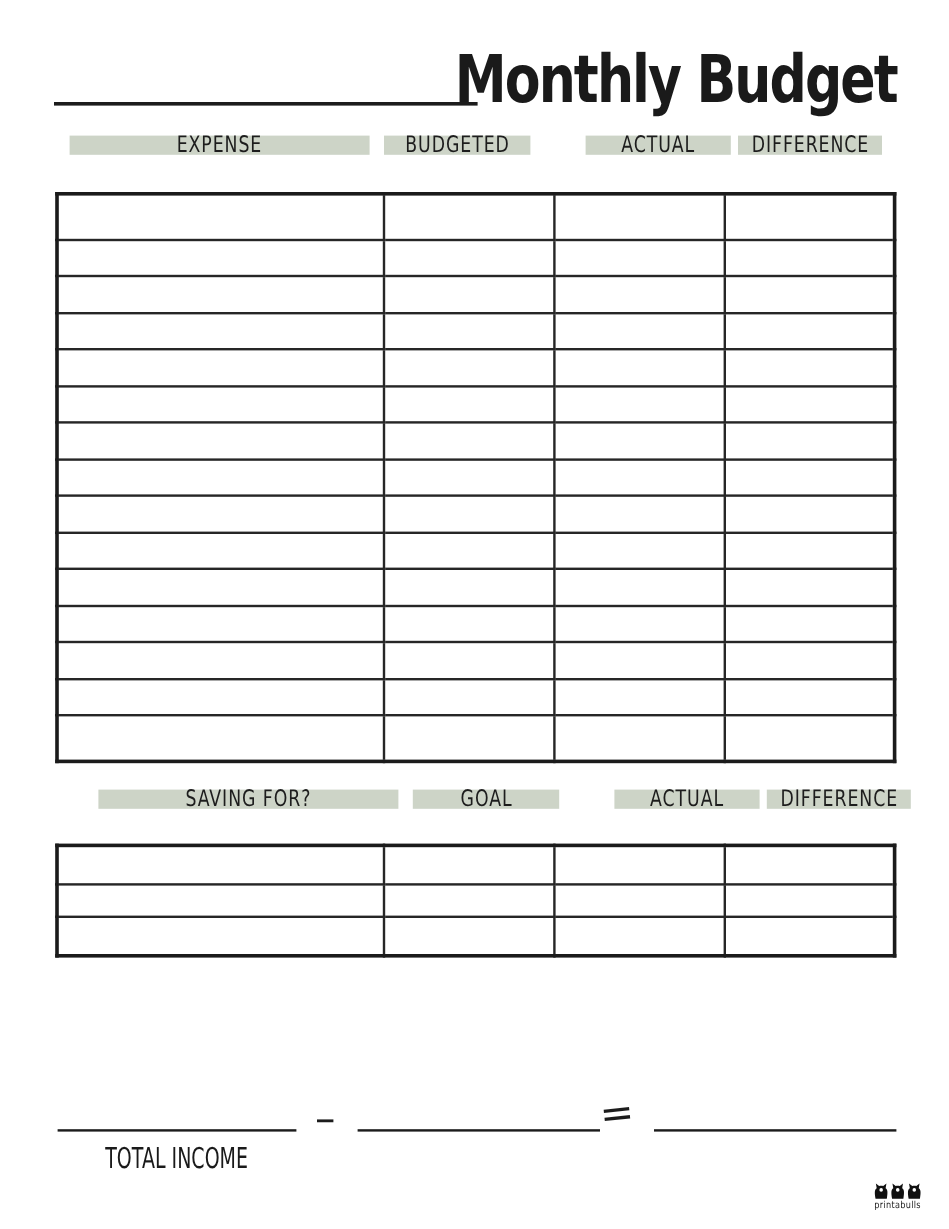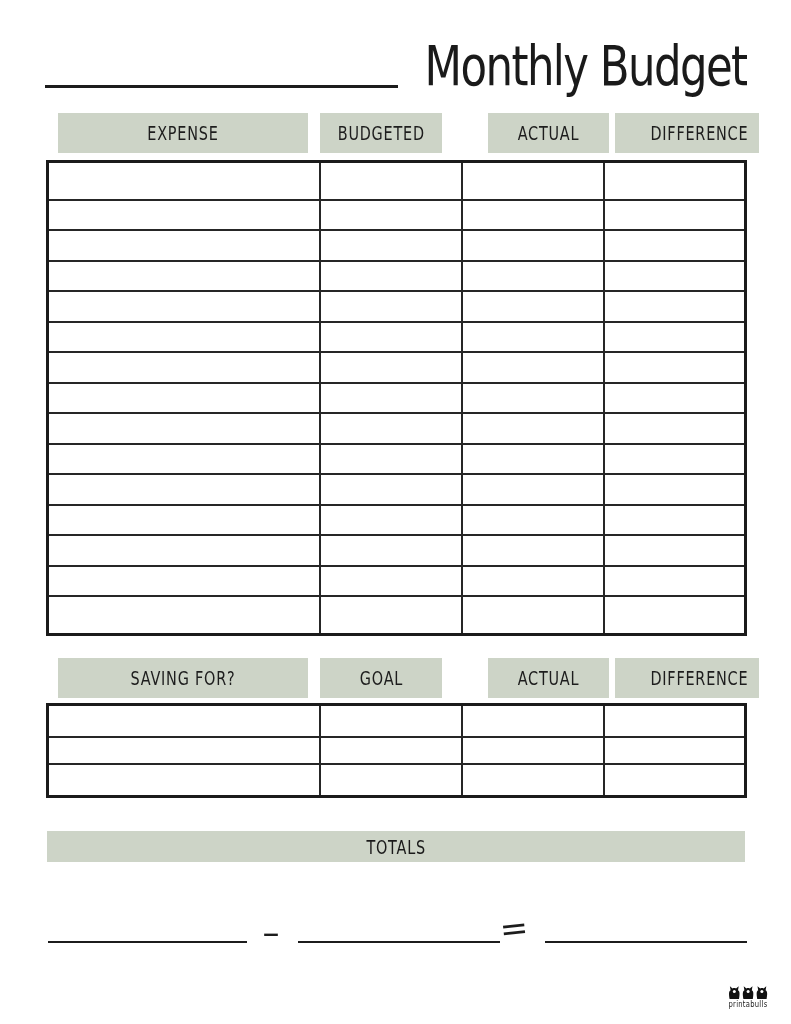--- a/index.html
+++ b/index.html
@@ -2,33 +2,33 @@
 <html><head>
 <meta charset="utf-8">
 <style>
   html,body{margin:0;padding:0;background:#ffffff;}
   .page{position:relative;width:791px;height:1024px;background:#ffffff;overflow:hidden;
         font-family:"DejaVu Sans",sans-serif;color:#1a1a1a;}
   .hand{display:inline-block;transform:scaleX(.76);transform-origin:center;white-space:nowrap;}
 
   
   .name-line{position:absolute;left:45px;top:85px;width:353px;height:0;border-bottom:3px solid #1c1c1c;}
-  .page-title{position:absolute;top:38px;right:44px;margin:0;font-size:55px;font-weight:400;
+  .page-title{position:absolute;top:38px;right:44px;margin:0;font-size:55px;font-weight:700;
               letter-spacing:-2px;line-height:1.05;}
   .page-title .hand{transform:scaleX(.79);transform-origin:right center;}
 
   
-  .band{position:absolute;height:40px;background:#cdd4c7;display:flex;align-items:center;
+  .band{position:absolute;height:16px;background:#cdd4c7;display:flex;align-items:center;
         justify-content:center;font-size:19px;letter-spacing:1px;color:#1d1d1d;}
   .hdr1 .band{top:113px;}
-  .hdr2 .band{top:658px;}
+  .hdr2 .band{top:658px;margin-left:24px;}
   .band.c1{left:58px;width:250px;}
   .band.c2{left:320px;width:122px;}
   .band.c3{left:488px;width:121px;}
-  .band.c4{left:615px;width:120px;padding-left:24px;}
+  .band.c4{left:615px;width:120px;}
 
   
   .grid{position:absolute;left:46px;width:698px;border-collapse:collapse;table-layout:fixed;
         border:3px solid #1b1b1b;}
   .grid td{border:2px solid #262626;padding:0;}
   .grid-main{top:160px;height:476px;}
   .grid-save{top:703px;height:95px;}
 
   
   .totals-bar{position:absolute;left:47px;top:831px;width:698px;height:31px;background:#cdd4c7;
@@ -213,29 +213,27 @@
         </tr>
         <tr>
           <td></td>
           <td></td>
           <td></td>
           <td></td>
         </tr>
       </tbody>
   </table>
 
-  <div class="totals-bar">
-    <span class="hand">TOTALS</span>
-  </div>
 
   <div class="eq-line l1"></div>
   <div class="eq-sign minus">–</div>
   <div class="eq-line l2"></div>
   <div class="eq-sign equals">=</div>
   <div class="eq-line l3"></div>
+  <div class="eq-label income"><span class="hand">TOTAL INCOME</span></div>
 
   <div class="logo">
     <svg width="42" height="17" viewBox="0 0 42 17" aria-hidden="true">
       <g fill="#111">
         <g>
           <path d="M2.6 16 C1.7 10.5 1.8 8.2 3.6 7.2 L2.9 3.2 5.6 5.4 C6.6 4.9 8 4.9 9 5.4 L11.7 3.2 11 7.2 C12.8 8.2 12.9 10.5 12 16 Z"></path>
           <circle cx="7.3" cy="8.6" r="1.5" fill="#fff"></circle>
         </g>
         <g transform="translate(13.8,0)">
           <path d="M2.6 16 C1.7 10.5 1.8 8.2 3.6 7.2 L2.9 3.2 5.6 5.4 C6.6 4.9 8 4.9 9 5.4 L11.7 3.2 11 7.2 C12.8 8.2 12.9 10.5 12 16 Z"></path>

